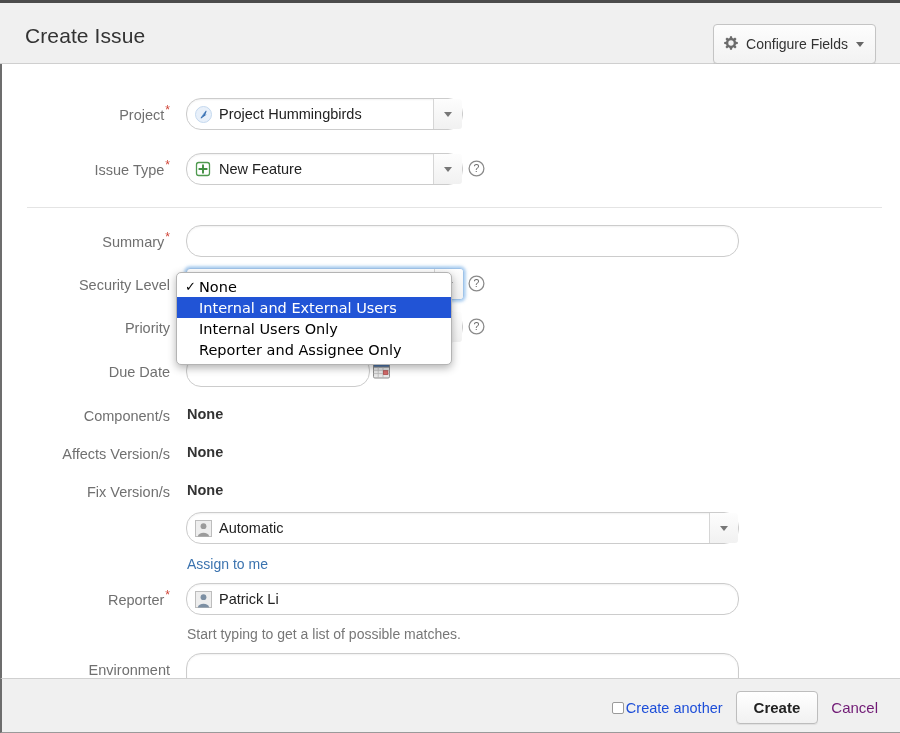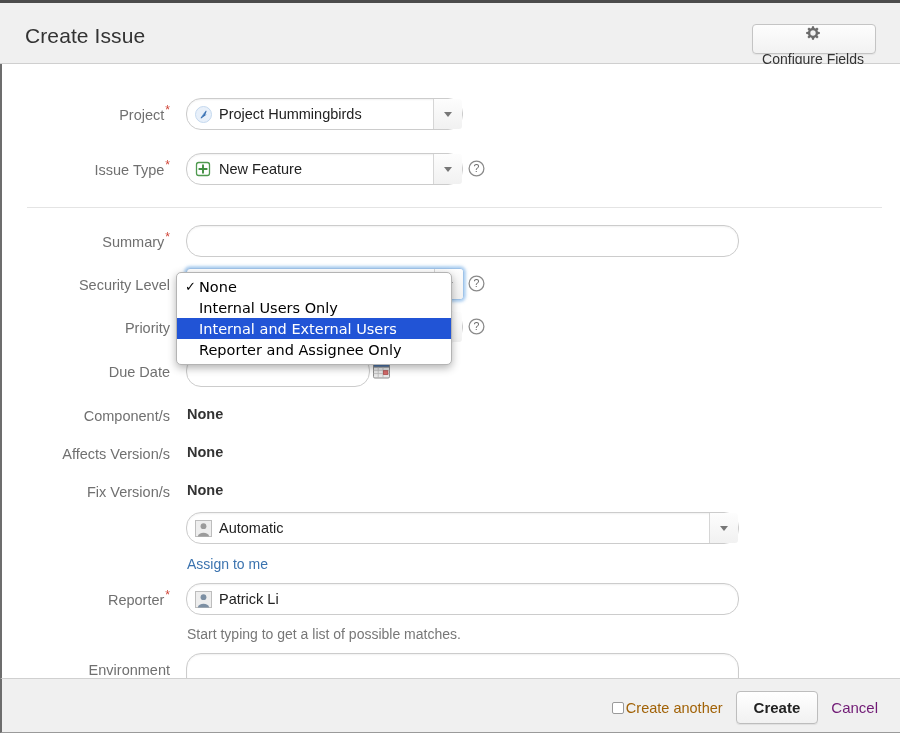--- a/index.html
+++ b/index.html
@@ -40,34 +40,33 @@
     left: 25px;
     top: 21px;
     font-size: 21px;
     color: #333333;
     letter-spacing: 0.1px;
   }
   #configure-fields-btn {
     position: absolute;
     right: 24px;
     top: 21px;
-    height: 30px;
+    height: 40px;
     box-sizing: border-box;
     display: flex;
     align-items: center;
     gap: 7px;
     padding: 0 11px 0 9px;
     background: linear-gradient(to bottom, #fdfdfd 0%, #f2f2f2 100%);
     border: 1px solid #c4c4c4;
     border-radius: 4px;
     font-size: 14px;
     color: #333333;
     cursor: default;
     box-shadow: 0 1px 1px rgba(0,0,0,0.05);
-    flex-direction: column;
   }
   .gear-ic { display:block; }
   .caret-down {
     width: 0; height: 0;
     border-left: 4px solid transparent;
     border-right: 4px solid transparent;
     border-top: 5px solid #666;
     margin-left: 1px;
   }
 
@@ -259,21 +258,21 @@
     top: 12px;
     display: flex;
     align-items: center;
     gap: 13px;
   }
   .chk-wrap {
     display: flex;
     align-items: center;
     gap: 2px;
     font-size: 14.5px;
-    color: #a16207;
+    color: #1d4ed8;
   }
   .chkbox {
     width: 12px; height: 12px;
     box-sizing: border-box;
     border: 1px solid #9a9a9a;
     border-radius: 2px;
     background: #ffffff;
   }
   #create-button {
     height: 31px;
@@ -474,27 +473,27 @@
       <div class="field text" style="width:553px;height:40px;"></div>
     </div>
 
   </div>
 
   <div id="security-dropdown">
     <div class="dd-item">
       <span class="tick">✓</span>
       <span>None</span>
     </div>
+    <div class="dd-item selected">
+      <span class="tick"></span>
+      <span>Internal and External Users</span>
+    </div>
     <div class="dd-item">
       <span class="tick"></span>
       <span>Internal Users Only</span>
-    </div>
-    <div class="dd-item selected">
-      <span class="tick"></span>
-      <span>Internal and External Users</span>
     </div>
     <div class="dd-item">
       <span class="tick"></span>
       <span>Reporter and Assignee Only</span>
     </div>
   </div>
 
   <div id="footer">
     <div id="footer-right">
       <div class="chk-wrap">

